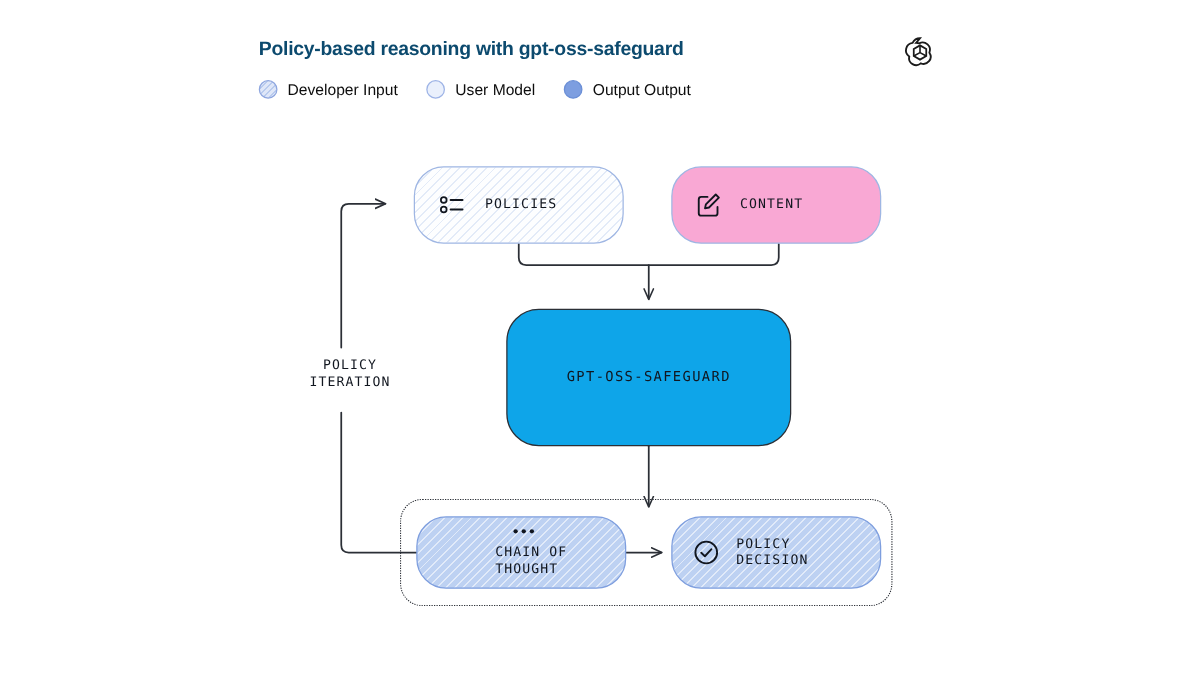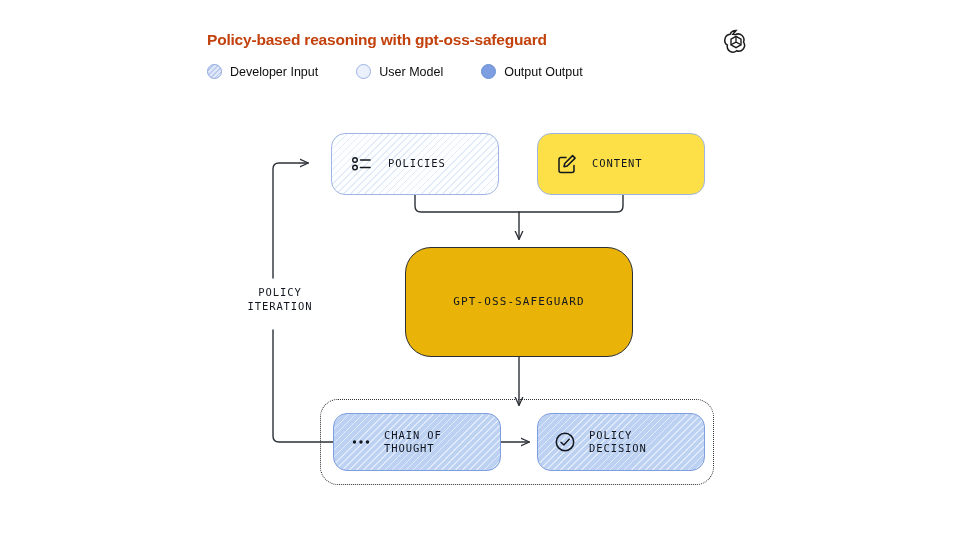--- a/index.html
+++ b/index.html
@@ -6,78 +6,78 @@
   body{
     width:960px;height:540px;background:#ffffff;
     font-family:"Liberation Sans", sans-serif;
     overflow:hidden;position:relative;
   }
   .page{position:absolute;inset:0;}
 
   
   .title{
     position:absolute;left:207px;top:31px;
-    font-size:15.5px;font-weight:bold;color:#c2410c;
+    font-size:15.5px;font-weight:bold;color:#0c4a6e;
     letter-spacing:-0.2px;white-space:nowrap;
   }
   .logo{position:absolute;left:722px;top:28px;width:28px;height:28px;}
 
-  .legend{position:absolute;left:207px;top:64px;display:flex;align-items:center;gap:16px;}
+  .legend{position:absolute;left:207px;top:64px;display:flex;align-items:center;gap:1px;}
   .legend-item{display:flex;align-items:center;margin-right:22px;}
   .legend-swatch{width:13px;height:13px;border-radius:50%;margin-right:8px;flex:none;}
   .sw-dev{background:#dfe7f8;border:1.3px solid #8ea6df;
           background-image:repeating-linear-gradient(135deg,#b9cbee 0 1.2px,transparent 1.2px 3.4px);}
   .sw-user{background:#eaf0fc;border:1.3px solid #9db3e6;}
   .sw-model{background:#7d9ee0;border:1.3px solid #6b8fd6;}
   .legend-label{font-size:12.5px;color:#0d0d0d;white-space:nowrap;}
 
   
   .canvas{position:absolute;left:0;top:0;width:960px;height:540px;}
   .svg-layer{position:absolute;left:0;top:0;width:960px;height:540px;}
 
   
   .node{
     position:absolute;box-sizing:border-box;
     display:flex;align-items:center;
-    border-radius:14px;
+    border-radius:24px;
   }
   .node .nlabel{
     font-family:"DejaVu Sans Mono", monospace;
     font-size:10.5px;letter-spacing:0.9px;color:#11161f;
     line-height:1.28;white-space:pre-line;font-weight:500;
   }
   .nicon{flex:none;display:flex;align-items:center;justify-content:center;}
 
   
   .style-dev{
     background:#fdfeff;
     background-image:repeating-linear-gradient(135deg,#e3ebf8 0 1.1px,transparent 1.1px 5px);
     border:1.4px solid #9fb6e3;
   }
   
   .style-user{
-    background:#fde047;
+    background:#f9a8d4;
     border:1.4px solid #9fb6e3;
   }
   
   .style-model{
     background:#bdd1f2;
     background-image:repeating-linear-gradient(135deg,rgba(255,255,255,.55) 0 1.1px,transparent 1.1px 5px);
     border:1.4px solid #7e9ede;
   }
   
   .style-core{
-    background:#eab308;border:1.5px solid #2b2f36;border-radius:26px;
+    background:#0ea5e9;border:1.5px solid #2b2f36;border-radius:26px;
     justify-content:center;
   }
 
   #policies-node{left:331px;top:133px;width:168px;height:62px;padding-left:19px;}
   #content-node {left:537px;top:133px;width:168px;height:62px;padding-left:17px;}
   #core-node    {left:405px;top:247px;width:228px;height:110px;}
-  #cot-node     {left:333px;top:413px;width:168px;height:58px;padding-left:16px;}
+  #cot-node     {left:333px;top:413px;width:168px;height:58px;padding-left:16px;flex-direction:column;}
   #decision-node{left:537px;top:413px;width:168px;height:58px;padding-left:15px;}
 
   #policies-node .nicon{width:22px;margin-right:15px;}
   #content-node  .nicon{width:24px;margin-right:13px;}
   #cot-node      .nicon{width:22px;margin-right:12px;}
   #decision-node .nicon{width:24px;margin-right:12px;}
 
   #core-node .nlabel{font-size:11px;letter-spacing:1.1px;}
 
   

